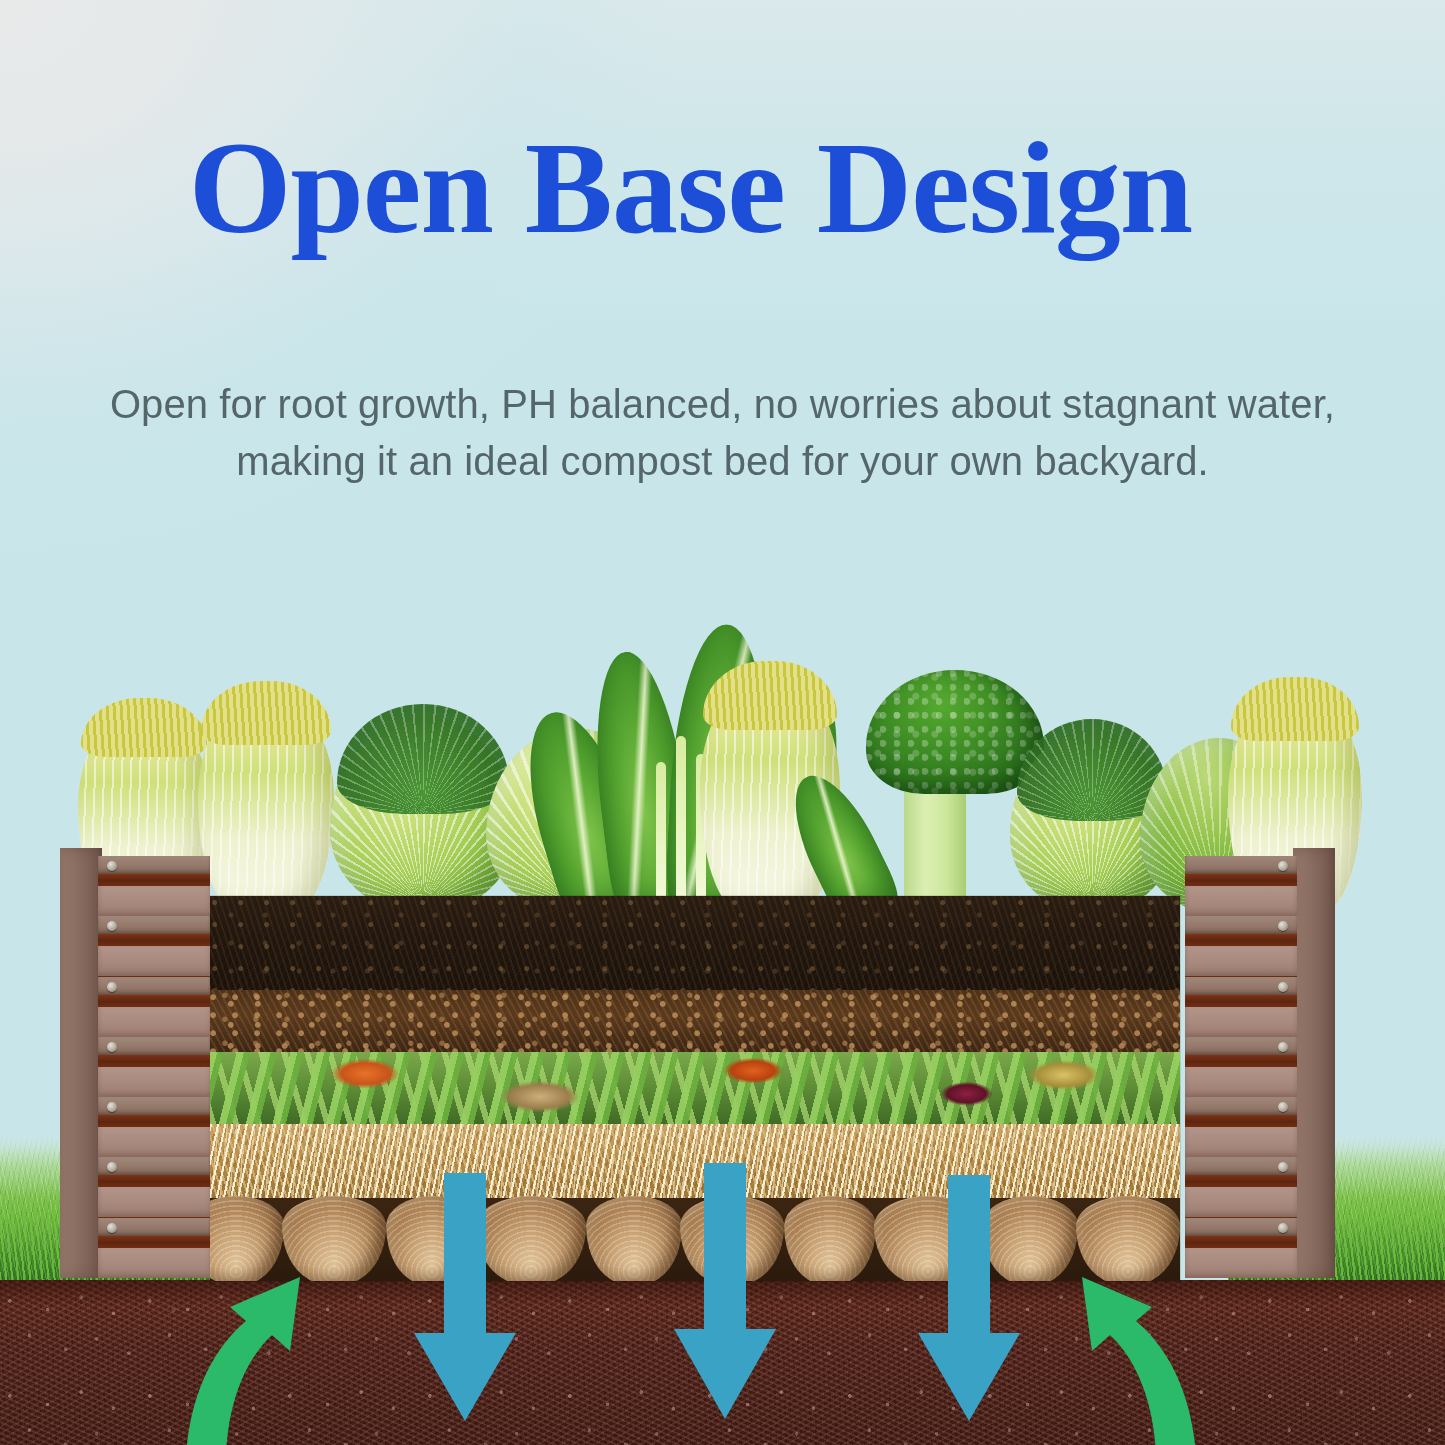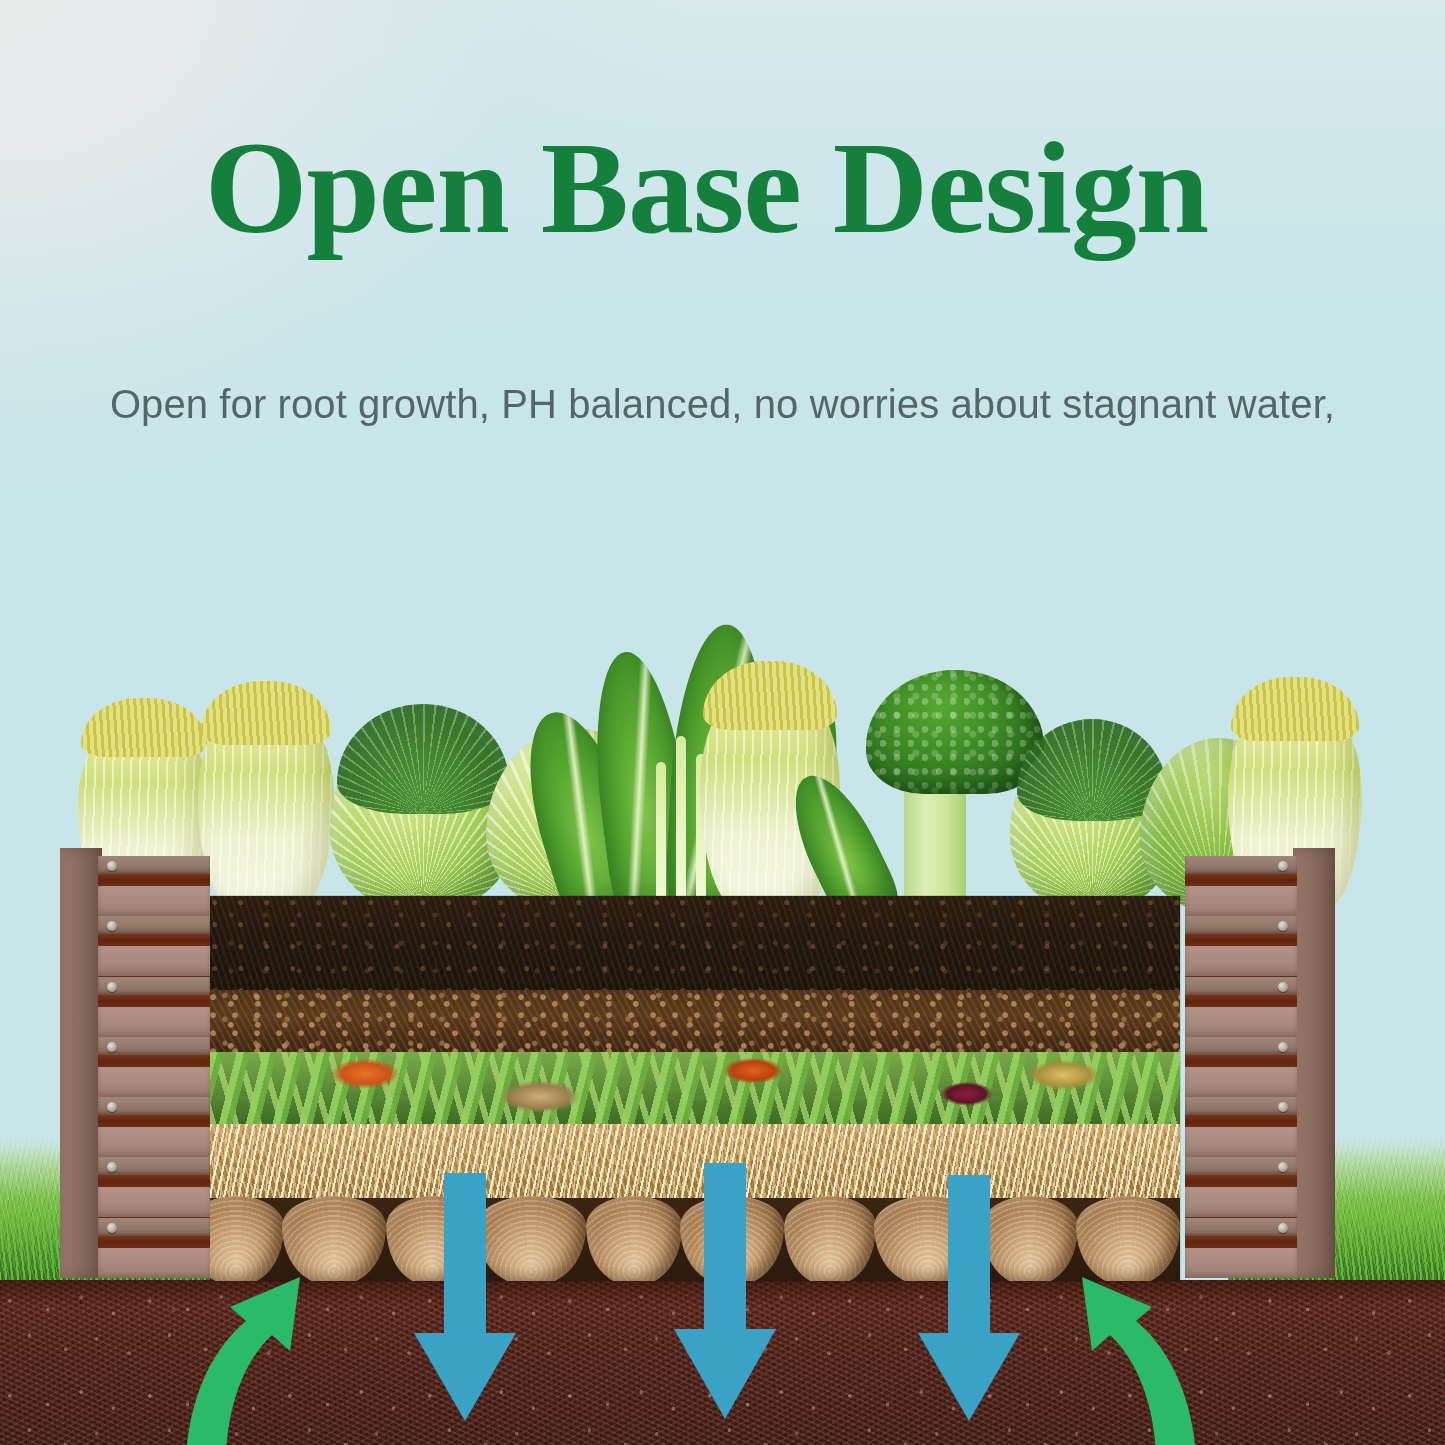--- a/index.html
+++ b/index.html
@@ -27,23 +27,22 @@
 
   
   .title{
     position:absolute;left:0;top:122px;width:1381px;
     text-align:center;
     font-family:"Liberation Serif", "DejaVu Serif", serif;
     font-weight:700;
     font-size:132px;
     line-height:1.0;
     letter-spacing:-1px;
-    color:#15803d;
+    color:#1d4ed8;
     white-space:nowrap;
-    margin-left:16px;
   }
   .subtitle{
     position:absolute;left:50%;transform:translateX(-50%);
     top:376px;width:1310px;
     text-align:center;
     font-family:"Liberation Sans", sans-serif;
     font-size:40px;
     line-height:1.42;
     color:#55666b;
     letter-spacing:.1px;
@@ -292,20 +291,21 @@
 
 <div id="stage">
 
   <div class="bg"></div>
   <div class="bg-topwash"></div>
   <div class="bg-gray"></div>
 
   <div class="title">Open Base Design</div>
   <div class="subtitle">
     <span class="l1">Open for root growth, PH balanced, no worries about stagnant water,</span>
+    <span class="l2">making it an ideal compost bed for your own backyard.</span>
   </div>
 
   <div class="scene">
 
     <div class="grass left">
       <div class="grass-blades"></div>
     </div>
     <div class="grass right">
       <div class="grass-blades"></div>
     </div>

